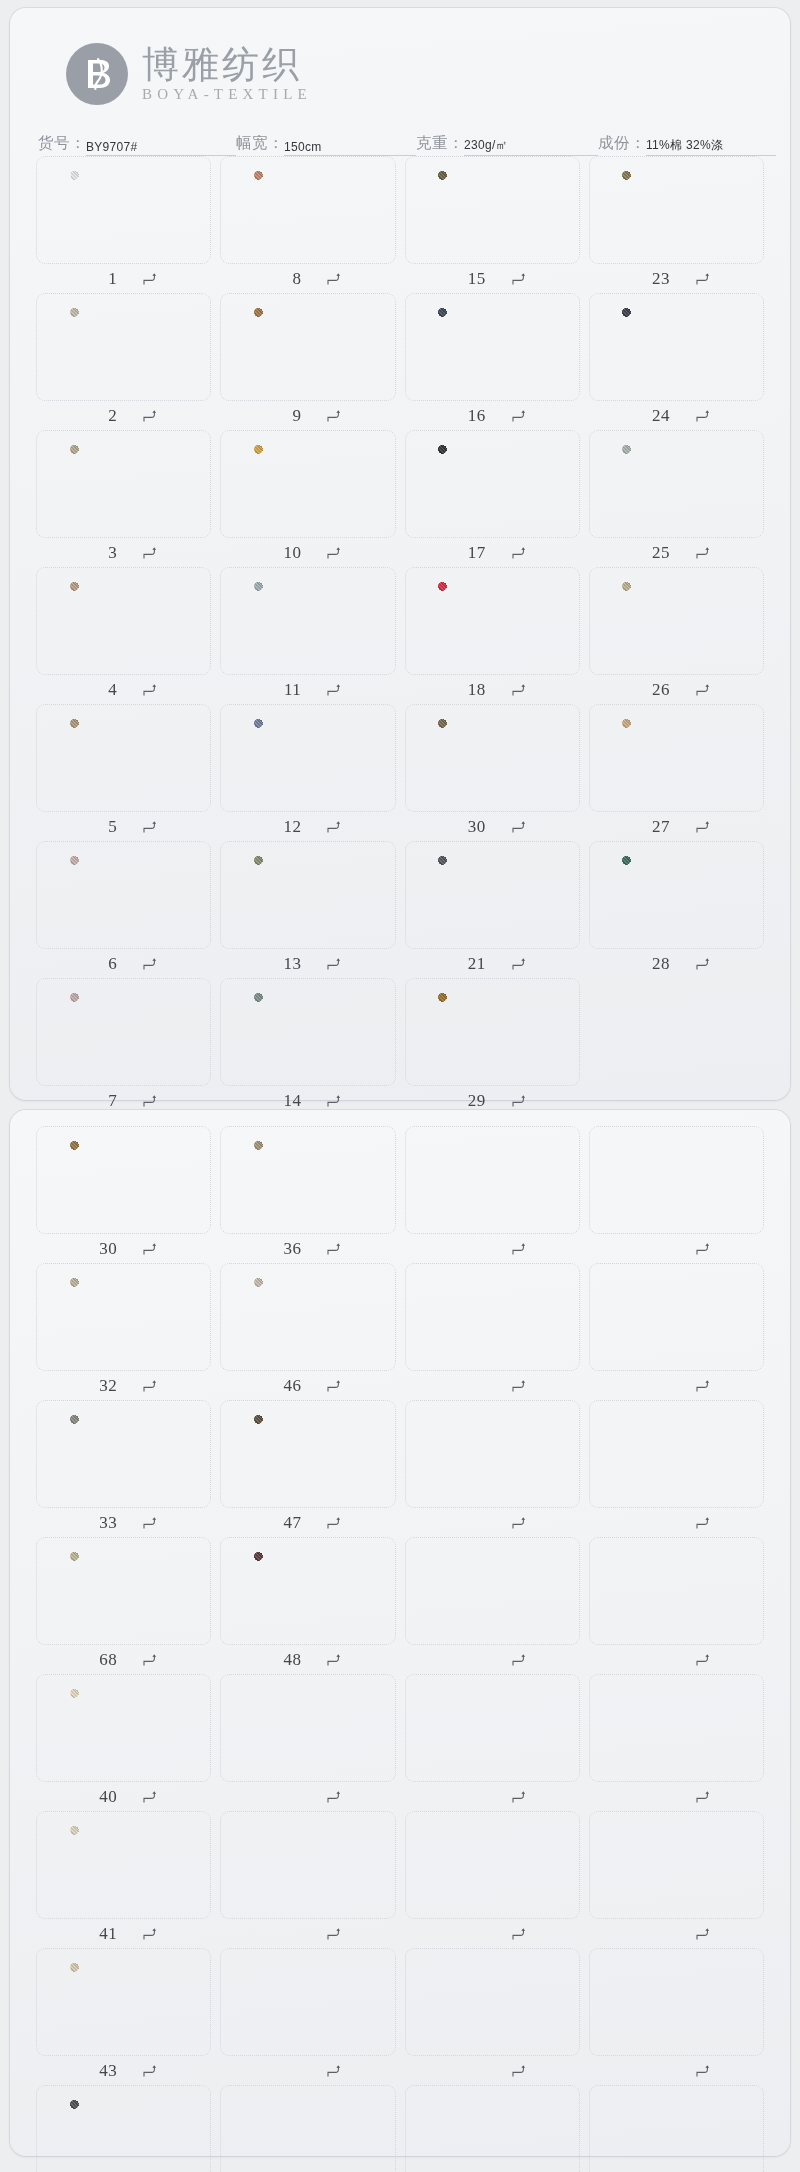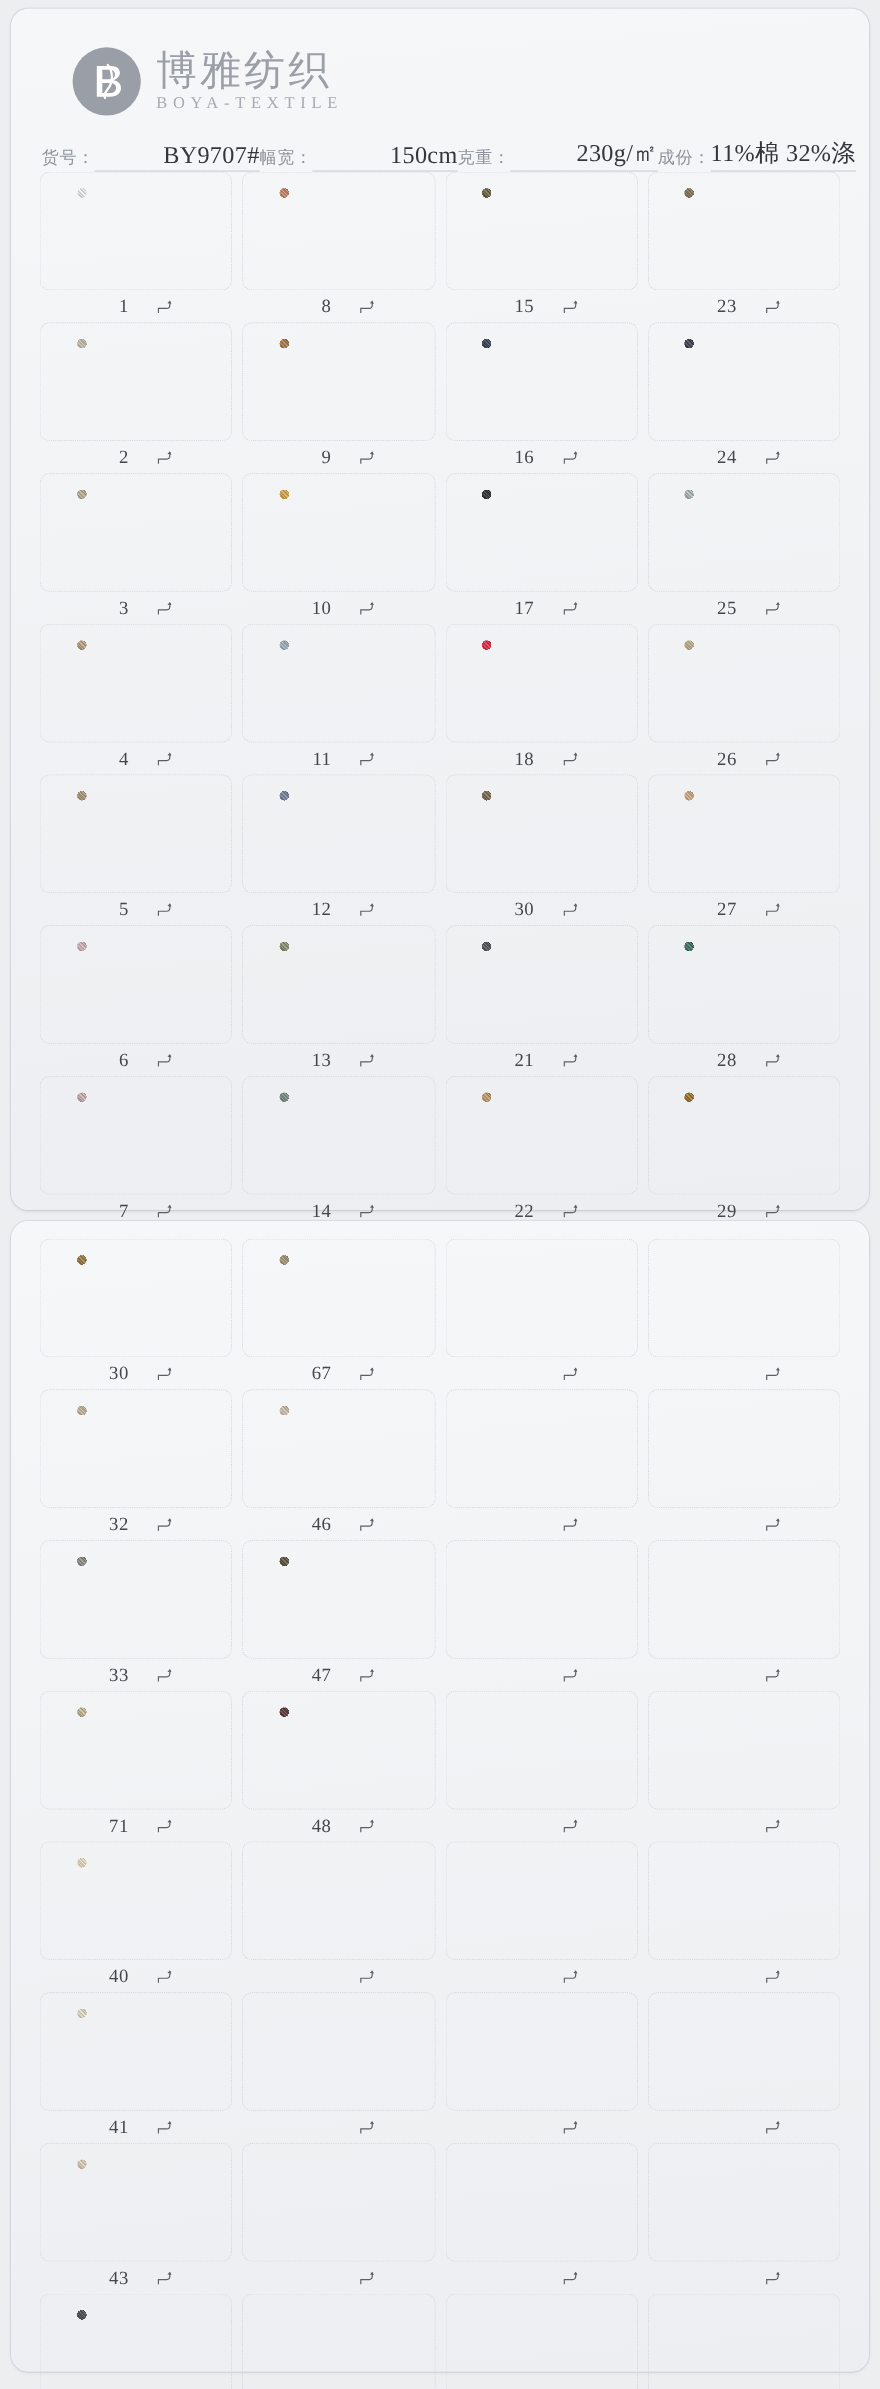--- a/index.html
+++ b/index.html
@@ -106,26 +106,26 @@
     color: #8e939b;
     letter-spacing: 0.5px;
     white-space: nowrap;
     padding-bottom: 2px;
     flex: none;
   }
 
   .spec-value {
     flex: 1;
     border-bottom: 1px solid #c9ced4;
-    font-size: 22px;
+    font-size: 12px;
     color: #33363b;
-    text-align: right;
+    text-align: left;
     padding-bottom: 1px;
     white-space: nowrap;
-    font-family: Liberation Serif, serif;
+    font-family: Liberation Sans, sans-serif;
     letter-spacing: 0.3px;
   }
 
   
   .grid {
     display: grid;
     grid-template-columns: repeat(4, 1fr);
     column-gap: 9px;
     row-gap: 0px;
     padding: 0 26px;
@@ -767,38 +767,20 @@
             <span class="share-icon">
               <svg viewBox="0 0 13 14" width="13" height="14" aria-hidden="true">
                 <path d="M1 12.6 L1 8.4 L8.6 8.4 C10.4 8.4 11.4 7 11.4 5.2 L11.4 2.2" fill="none" stroke="#5c5f65" stroke-width="1.1"></path>
                 <path d="M9.3 3.7 L11.4 1.2 L13 4.1 Z" fill="#5c5f65"></path>
               </svg>
             </span>
           </div>
         </div>
         <div class="cell">
           <div class="cell-frame">
-            <div class="swatch" style="--sw: #c2996b;">
-              <div class="swatch-inner" style="--sw: #c2996b;"></div>
-              <div class="swatch-side left" style="--sw: #c2996b;"></div>
-              <div class="swatch-side right" style="--sw: #c2996b;"></div>
-            </div>
-          </div>
-          <div class="caption">
-            <span class="swatch-no">22</span>
-            <span class="share-icon">
-              <svg viewBox="0 0 13 14" width="13" height="14" aria-hidden="true">
-                <path d="M1 12.6 L1 8.4 L8.6 8.4 C10.4 8.4 11.4 7 11.4 5.2 L11.4 2.2" fill="none" stroke="#5c5f65" stroke-width="1.1"></path>
-                <path d="M9.3 3.7 L11.4 1.2 L13 4.1 Z" fill="#5c5f65"></path>
-              </svg>
-            </span>
-          </div>
-        </div>
-        <div class="cell">
-          <div class="cell-frame">
             <div class="swatch" style="--sw: #9a7530;">
               <div class="swatch-inner" style="--sw: #9a7530;"></div>
               <div class="swatch-side left" style="--sw: #9a7530;"></div>
               <div class="swatch-side right" style="--sw: #9a7530;"></div>
             </div>
           </div>
           <div class="caption">
             <span class="swatch-no">29</span>
             <span class="share-icon">
               <svg viewBox="0 0 13 14" width="13" height="14" aria-hidden="true">
@@ -833,21 +815,21 @@
         </div>
         <div class="cell">
           <div class="cell-frame">
             <div class="swatch" style="--sw: #a8977a;">
               <div class="swatch-inner" style="--sw: #a8977a;"></div>
               <div class="swatch-side left" style="--sw: #a8977a;"></div>
               <div class="swatch-side right" style="--sw: #a8977a;"></div>
             </div>
           </div>
           <div class="caption">
-            <span class="swatch-no">67</span>
+            <span class="swatch-no">36</span>
             <span class="share-icon">
               <svg viewBox="0 0 13 14" width="13" height="14" aria-hidden="true">
                 <path d="M1 12.6 L1 8.4 L8.6 8.4 C10.4 8.4 11.4 7 11.4 5.2 L11.4 2.2" fill="none" stroke="#5c5f65" stroke-width="1.1"></path>
                 <path d="M9.3 3.7 L11.4 1.2 L13 4.1 Z" fill="#5c5f65"></path>
               </svg>
             </span>
           </div>
         </div>
         <div class="cell">
           <div class="cell-frame"></div>
@@ -995,21 +977,21 @@
         </div>
         <div class="cell">
           <div class="cell-frame">
             <div class="swatch" style="--sw: #c6bb97;">
               <div class="swatch-inner" style="--sw: #c6bb97;"></div>
               <div class="swatch-side left" style="--sw: #c6bb97;"></div>
               <div class="swatch-side right" style="--sw: #c6bb97;"></div>
             </div>
           </div>
           <div class="caption">
-            <span class="swatch-no">71</span>
+            <span class="swatch-no">68</span>
             <span class="share-icon">
               <svg viewBox="0 0 13 14" width="13" height="14" aria-hidden="true">
                 <path d="M1 12.6 L1 8.4 L8.6 8.4 C10.4 8.4 11.4 7 11.4 5.2 L11.4 2.2" fill="none" stroke="#5c5f65" stroke-width="1.1"></path>
                 <path d="M9.3 3.7 L11.4 1.2 L13 4.1 Z" fill="#5c5f65"></path>
               </svg>
             </span>
           </div>
         </div>
         <div class="cell">
           <div class="cell-frame">

